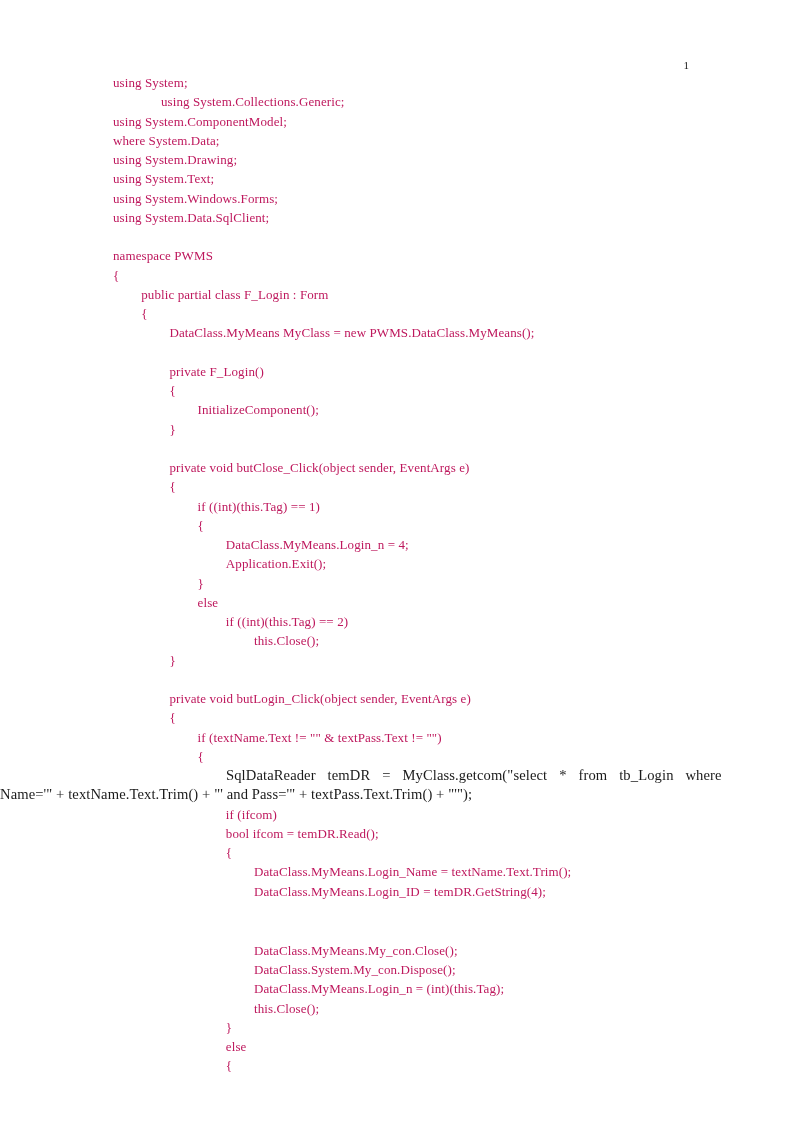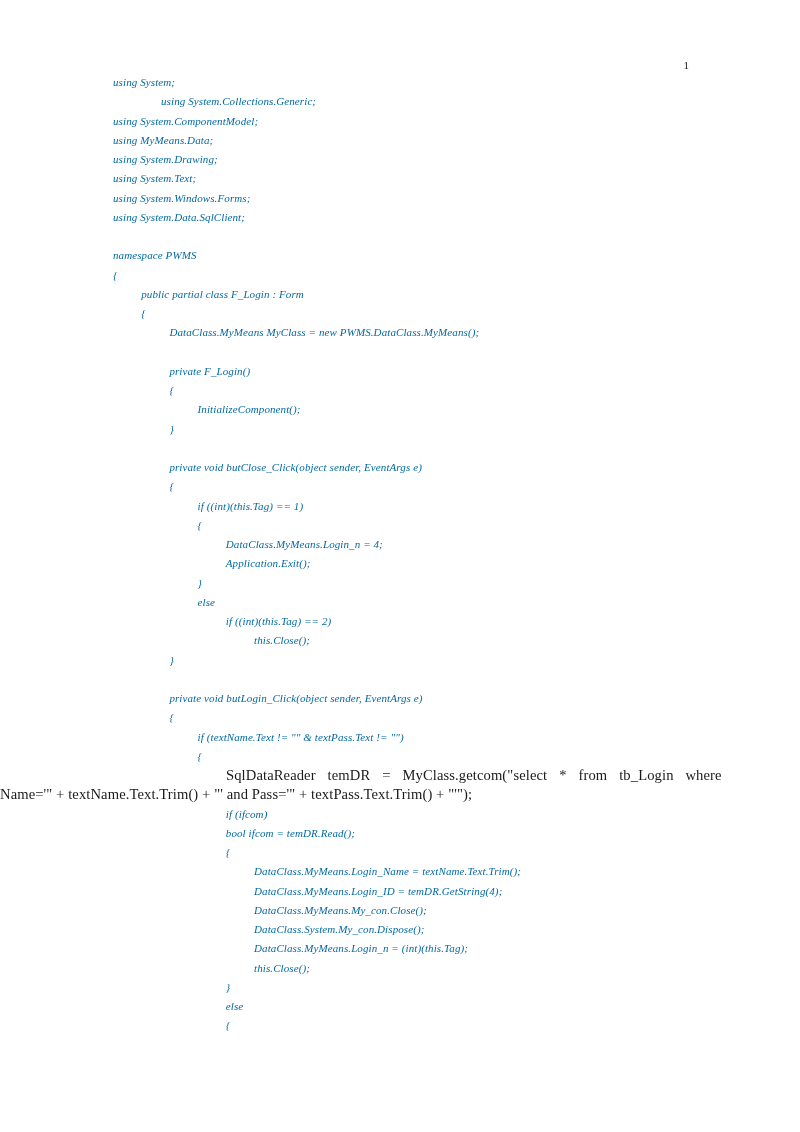--- a/index.html
+++ b/index.html
@@ -27,26 +27,25 @@
     line-height: 14px;
     color: #1a1a1a;
   }
   .code-body {
     position: absolute;
     top: 73px;
     left: 113px;
     width: 576px;
   }
   .line {
-    font-size: 11px;
+    font-size: 13px;
     line-height: 19.25px;
     white-space: pre;
-    color: #0369a1;
+    color: #be185d;
     letter-spacing: 0.1px;
-    font-style: italic;
   }
   .line.blank {
     white-space: normal;
   }
   .line.blank::after {
     content: "\00a0";
   }
   
   .wrap-line {
     position: relative;
@@ -74,21 +73,21 @@
 
 <div class="page">
 
   <div class="page-number">1</div>
 
   <div class="code-body">
     <div id="code-before">
         <div class="line" style="padding-left: 0px;">using System;</div>
         <div class="line" style="padding-left: 0px; margin-left: 48px;">using System.Collections.Generic;</div>
         <div class="line" style="padding-left: 0px;">using System.ComponentModel;</div>
-        <div class="line" style="padding-left: 0px;">using MyMeans.Data;</div>
+        <div class="line" style="padding-left: 0px;">where System.Data;</div>
         <div class="line" style="padding-left: 0px;">using System.Drawing;</div>
         <div class="line" style="padding-left: 0px;">using System.Text;</div>
         <div class="line" style="padding-left: 0px;">using System.Windows.Forms;</div>
         <div class="line" style="padding-left: 0px;">using System.Data.SqlClient;</div>
         <div class="line blank" style="padding-left: 0px;"></div>
         <div class="line" style="padding-left: 0px;">namespace PWMS</div>
         <div class="line" style="padding-left: 0px;">{</div>
         <div class="line" style="padding-left: 28.2px;">public partial class F_Login : Form</div>
         <div class="line" style="padding-left: 28.2px;">{</div>
         <div class="line" style="padding-left: 56.4px;">DataClass.MyMeans MyClass = new PWMS.DataClass.MyMeans();</div>
@@ -120,21 +119,21 @@
       <span class="wrap-seg row1">SqlDataReader temDR = MyClass.getcom("select * from tb_Login where</span>
       <span class="wrap-seg row2">Name='" + textName.Text.Trim() + "' and Pass='" + textPass.Text.Trim() + "'");</span>
     </div>
 
     <div id="code-after">
         <div class="line" style="padding-left: 112.8px;">if (ifcom)</div>
         <div class="line" style="padding-left: 112.8px;">bool ifcom = temDR.Read();</div>
         <div class="line" style="padding-left: 112.8px;">{</div>
         <div class="line" style="padding-left: 141px;">DataClass.MyMeans.Login_Name = textName.Text.Trim();</div>
         <div class="line" style="padding-left: 141px;">DataClass.MyMeans.Login_ID = temDR.GetString(4);</div>
-        <div class="line" style="padding-left: 141px;">DataClass.MyMeans.My_con.Close();</div>
+        <div class="line" style="padding-left: 141px; margin-top: 40px;">DataClass.MyMeans.My_con.Close();</div>
         <div class="line" style="padding-left: 141px;">DataClass.System.My_con.Dispose();</div>
         <div class="line" style="padding-left: 141px;">DataClass.MyMeans.Login_n = (int)(this.Tag);</div>
         <div class="line" style="padding-left: 141px;">this.Close();</div>
         <div class="line" style="padding-left: 112.8px;">}</div>
         <div class="line" style="padding-left: 112.8px;">else</div>
         <div class="line" style="padding-left: 112.8px;">{</div>
       </div>
   </div>
 
 </div>

